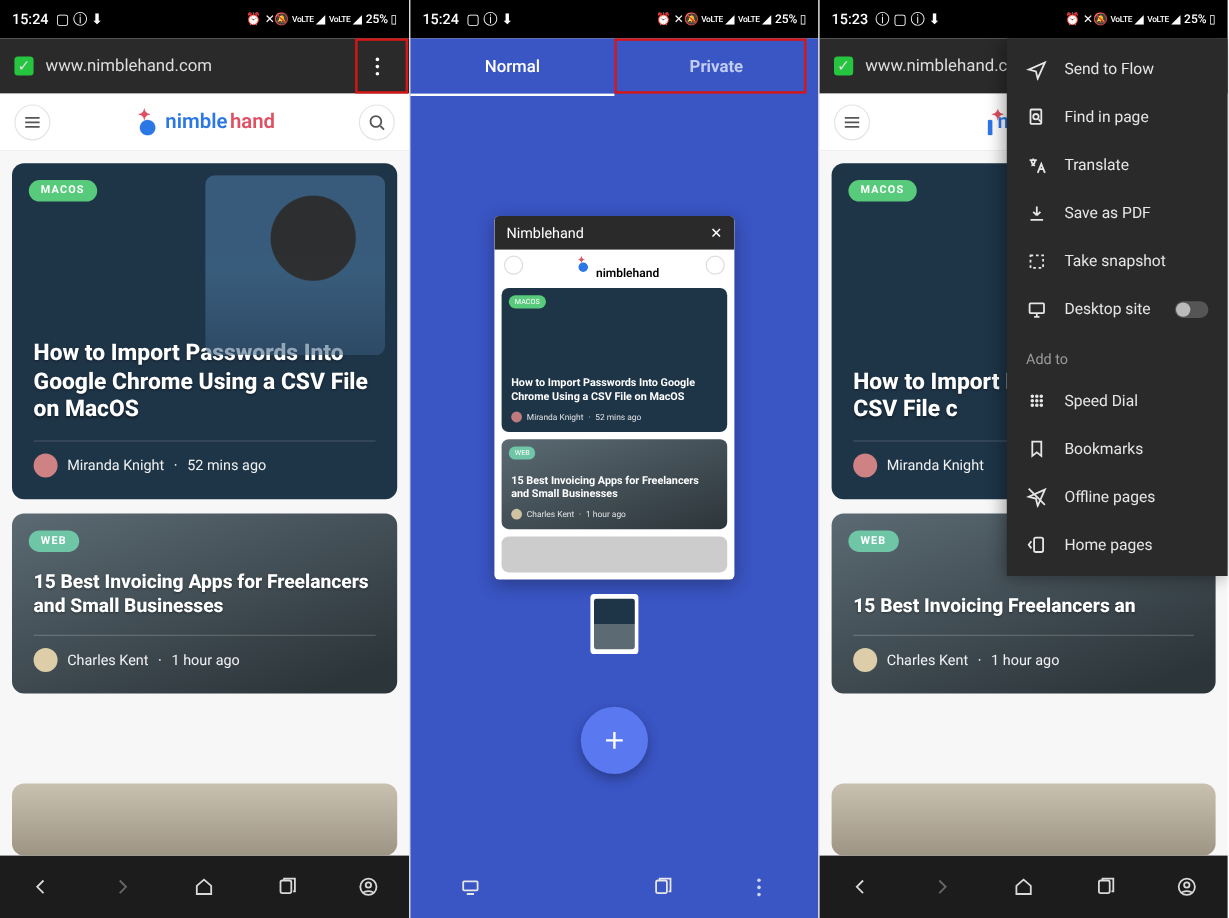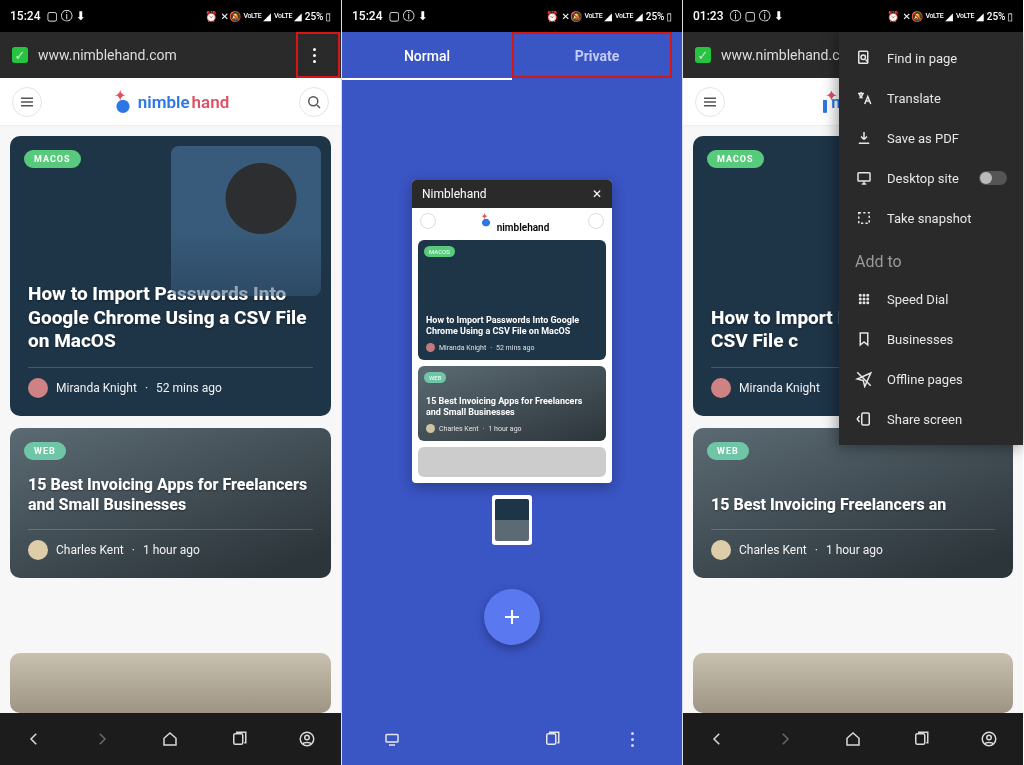--- a/index.html
+++ b/index.html
@@ -99,21 +99,21 @@
   .p2-bottom .slot{ flex:1; display:flex; justify-content:center;}
 
   
   .menu {
     position:absolute; top:32px; right:0; width:184px; background:#2a2a2a; color:#e6e6e6;
     display:flex; flex-direction:column; padding:6px 0;
     box-shadow:-2px 2px 14px rgba(0,0,0,.4);
     z-index:50;
   }
   .menu-item { display:flex; align-items:center; gap:14px; padding:11px 16px; font-size:13px;}
-  .menu-item.addto { font-size:16px; color:#9a9a9a; padding:14px 16px 8px;}
+  .menu-item.addto { font-size:12px; color:#9a9a9a; padding:14px 16px 8px;}
   .menu-icon { width:18px; height:18px; display:flex;align-items:center;justify-content:center;}
   .switch { margin-left:auto; width:28px;height:14px;border-radius:8px;background:#555;position:relative;}
   .switch::after{content:"";position:absolute;left:1px;top:1px;width:12px;height:12px;border-radius:50%;background:#bbb;}
 
   
   .ic { width:18px;height:18px;fill:none;stroke:#e6e6e6;stroke-width:2;}
   .bottomnav .ic { stroke:#d9d9d9;}
 
   .handlogo { width:22px; height:22px; position:relative; display:inline-block; margin-right:2px;}
   .handlogo::before{content:"";position:absolute;inset:0;background:
@@ -287,21 +287,21 @@
             <span style="background:#cfd7f6"></span>
           </div>
         </div>
     </div>
   </div>
 </div>
 
 <div class="phone">
   <div class="statusbar">
     <div class="sb-left">
-        <span>01:23</span> 
+        <span>15:23</span> 
         <span>ⓘ ▢ ⓘ ⬇</span>
       </div>
     <div class="sb-right"><span>⏰ ✕🔕</span> <span class="lteblock">VoLTE</span><span class="bars">◢</span><span class="lteblock">VoLTE</span><span class="bars">◢</span> <span>25%</span> ▯</div>
   </div>
   <div class="urlbar">
     <span class="shield">✓</span>
     <span class="urltext">www.nimblehand.cc</span>
   </div>
 
   <div class="siteheader">
@@ -366,20 +366,28 @@
           <circle cx="12" cy="10" r="3"></circle>
           <path d="M6 19c1.5-3 10.5-3 12 0"></path>
         </svg>
       </div>
   </div>
 
   <div class="menu">
     <div class="menu-item">
         <span class="menu-icon">
           <svg class="ic" viewBox="0 0 24 24">
+            <path d="M3 12l18-8-8 18-2-8z"></path>
+          </svg>
+        </span>
+        <span>Send to Flow</span>
+      </div>
+    <div class="menu-item">
+        <span class="menu-icon">
+          <svg class="ic" viewBox="0 0 24 24">
             <rect x="5" y="3" width="12" height="16" rx="1"></rect>
             <circle cx="11" cy="11" r="3"></circle>
             <path d="M14 14l3 3"></path>
           </svg>
         </span>
         <span>Find in page</span>
       </div>
     <div class="menu-item">
         <span class="menu-icon">
           <svg class="ic" viewBox="0 0 24 24">
@@ -391,35 +399,35 @@
     <div class="menu-item">
         <span class="menu-icon">
           <svg class="ic" viewBox="0 0 24 24">
             <path d="M12 4v10m0 0l-4-4m4 4l4-4M5 19h14"></path>
           </svg>
         </span>
         <span>Save as PDF</span>
       </div>
     <div class="menu-item">
         <span class="menu-icon">
+          <svg class="ic" viewBox="0 0 24 24" stroke-dasharray="3 3">
+            <rect x="5" y="5" width="14" height="14"></rect>
+          </svg>
+        </span>
+        <span>Take snapshot</span>
+      </div>
+    <div class="menu-item">
+        <span class="menu-icon">
           <svg class="ic" viewBox="0 0 24 24">
             <rect x="4" y="5" width="16" height="11" rx="1"></rect>
             <path d="M9 20h6M12 16v4"></path>
           </svg>
         </span>
         <span>Desktop site</span>
         <span class="switch"></span>
-      </div>
-    <div class="menu-item">
-        <span class="menu-icon">
-          <svg class="ic" viewBox="0 0 24 24" stroke-dasharray="3 3">
-            <rect x="5" y="5" width="14" height="14"></rect>
-          </svg>
-        </span>
-        <span>Take snapshot</span>
       </div>
     <div class="menu-item addto">
         <span>Add to</span>
       </div>
     <div class="menu-item">
         <span class="menu-icon">
           <svg class="ic" viewBox="0 0 24 24">
             <circle cx="7" cy="7" r="1"></circle>
             <circle cx="12" cy="7" r="1"></circle>
             <circle cx="17" cy="7" r="1"></circle>
@@ -432,36 +440,36 @@
           </svg>
         </span>
         <span>Speed Dial</span>
       </div>
     <div class="menu-item">
         <span class="menu-icon">
           <svg class="ic" viewBox="0 0 24 24">
             <path d="M7 4h10v16l-5-4-5 4z"></path>
           </svg>
         </span>
-        <span>Businesses</span>
+        <span>Bookmarks</span>
       </div>
     <div class="menu-item">
         <span class="menu-icon">
           <svg class="ic" viewBox="0 0 24 24">
             <path d="M3 12l18-8-8 18-2-8zM3 3l18 18"></path>
           </svg>
         </span>
         <span>Offline pages</span>
       </div>
     <div class="menu-item">
         <span class="menu-icon">
           <svg class="ic" viewBox="0 0 24 24">
             <rect x="9" y="4" width="10" height="16" rx="2"></rect>
             <path d="M6 8l-3 4 3 4"></path>
           </svg>
         </span>
-        <span>Share screen</span>
+        <span>Home pages</span>
       </div>
   </div>
 
   <div class="hl-red" style="top:136px; right:6px; width:172px; height:36px;"></div>
   <div class="hl-red" style="top:253px; right:6px; width:172px; height:36px;"></div>
 </div>
 
 </body></html>

